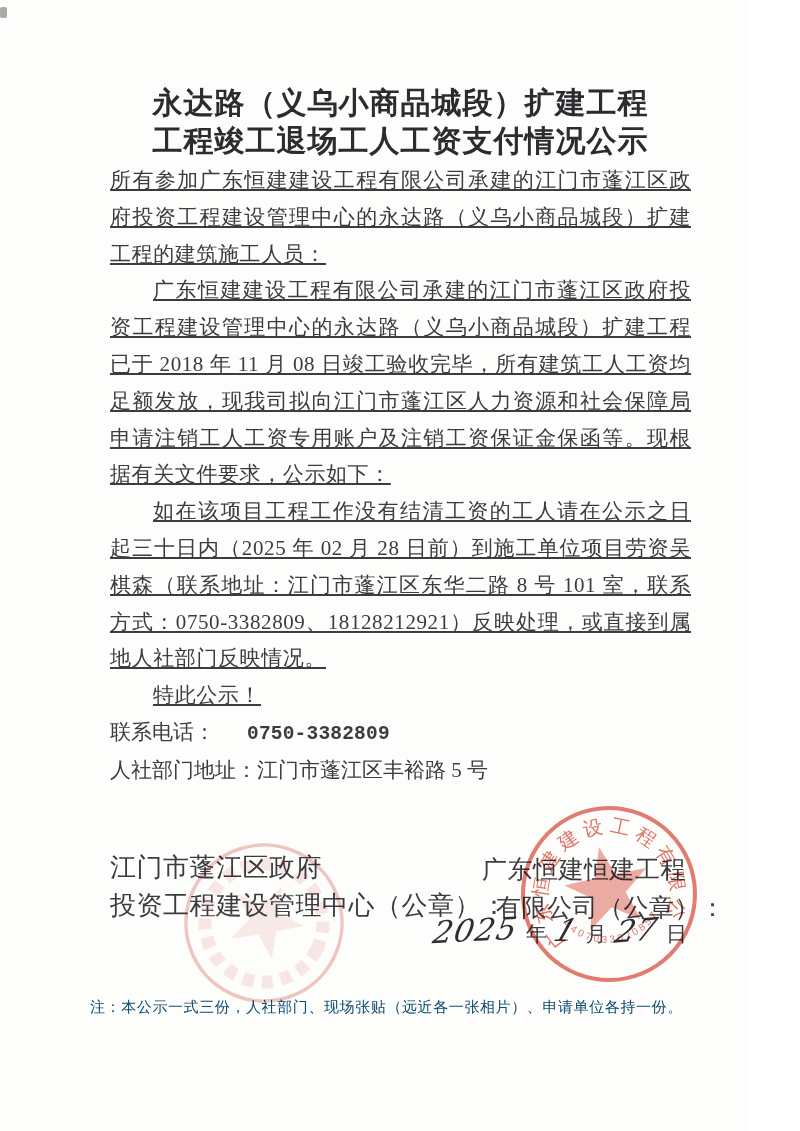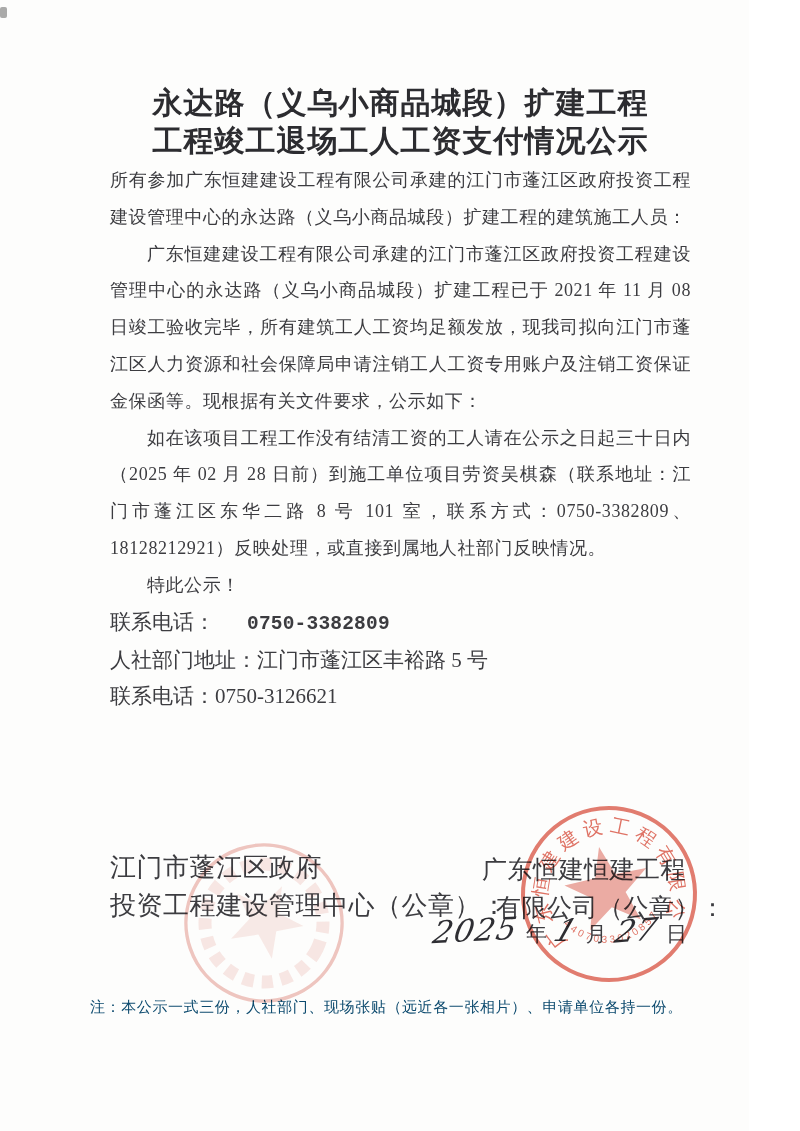--- a/index.html
+++ b/index.html
@@ -8,22 +8,22 @@
     background:#fdfdfc; overflow:hidden;
     font-family:"Liberation Serif","DejaVu Serif",serif;
     color:#3c3c40;
   }
   .speck { position:absolute; left:0; top:7px; width:7px; height:11px;
     background:#8d8d8d; border-radius:2px; opacity:.75; }
   .content { position:absolute; left:110px; top:84px; width:581px; }
   .doc-title { margin:0 0 2px 0; font-size:30px; line-height:38px;
     font-weight:bold; text-align:center; letter-spacing:1px; color:#2c2c30; }
   .doc-title .tline { display:block; }
-  .para { margin:0; font-size:18px; line-height:36.8px;
-    text-align:justify; letter-spacing:.6px; }
+  .para { margin:0; font-size:21px; line-height:36.8px;
+    text-align:justify; letter-spacing:.6px;text-decoration:underline; }
   .indent { text-indent:2.05em; }
   .contact-line { font-size:21px; line-height:36px; white-space:nowrap; }
   .sans-num { font-family:Liberation Mono, monospace;
     font-size:19.5px; font-weight:600; letter-spacing:.2px;margin-left:32px; }
   .sig-left  { position:absolute; left:110px; top:849px; font-size:26px;
     line-height:38px; letter-spacing:.5px; }
   .sig-right { position:absolute; left:482px; top:851px; font-size:25px;
     line-height:38px; letter-spacing:.5px; }
   .sig-right .l2 { padding-left:14px; }
   .date-row { position:absolute; left:434px; top:912px; display:flex;
@@ -46,33 +46,30 @@
 
   <div class="speck"></div>
 
   <div class="content">
     <h1 class="doc-title">
       <span class="tline">永达路（义乌小商品城段）扩建工程</span>
       <span class="tline">工程竣工退场工人工资支付情况公示</span>
     </h1>
 
     <p class="para">所有参加广东恒建建设工程有限公司承建的江门市蓬江区政府投资工程建设管理中心的永达路（义乌小商品城段）扩建工程的建筑施工人员：</p>
-    <p class="para indent">广东恒建建设工程有限公司承建的江门市蓬江区政府投资工程建设管理中心的永达路（义乌小商品城段）扩建工程已于 2021 年 11 月 08 日竣工验收完毕，所有建筑工人工资均足额发放，现我司拟向江门市蓬江区人力资源和社会保障局申请注销工人工资专用账户及注销工资保证金保函等。现根据有关文件要求，公示如下：</p>
+    <p class="para indent">广东恒建建设工程有限公司承建的江门市蓬江区政府投资工程建设管理中心的永达路（义乌小商品城段）扩建工程已于 2018 年 11 月 08 日竣工验收完毕，所有建筑工人工资均足额发放，现我司拟向江门市蓬江区人力资源和社会保障局申请注销工人工资专用账户及注销工资保证金保函等。现根据有关文件要求，公示如下：</p>
     <p class="para indent">如在该项目工程工作没有结清工资的工人请在公示之日起三十日内（2025 年 02 月 28 日前）到施工单位项目劳资吴棋森（联系地址：江门市蓬江区东华二路 8 号 101 室，联系方式：0750-3382809、18128212921）反映处理，或直接到属地人社部门反映情况。</p>
     <p class="para indent">特此公示！</p>
 
     <div>
       <div class="contact-line">
         <span>联系电话：</span><span class="sans-num">0750-3382809</span>
       </div>
       <div class="contact-line">
         <span>人社部门地址：</span><span>江门市蓬江区丰裕路 5 号</span>
-      </div>
-      <div class="contact-line">
-        <span>联系电话：</span><span>0750-3126621</span>
       </div>
     </div>
   </div>
 
   <div class="sig-left">
     <div class="l1">江门市蓬江区政府</div>
     <div class="l2">投资工程建设管理中心（公章）：</div>
   </div>
 
   <div class="sig-right">

